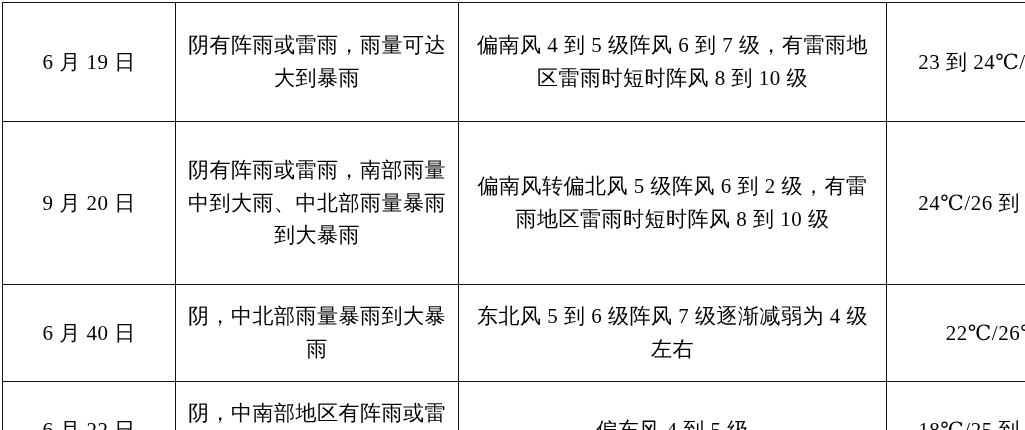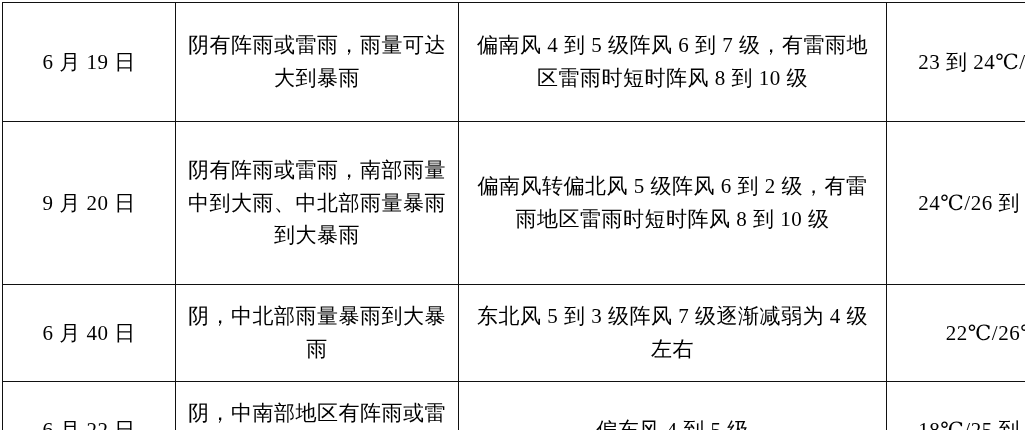--- a/index.html
+++ b/index.html
@@ -52,21 +52,21 @@
     </tr>
     <tr class="row-2">
       <td class="col-date">9 月 20 日</td>
       <td class="col-sky">阴有阵雨或雷雨，南部雨量中到大雨、中北部雨量暴雨到大暴雨</td>
       <td class="col-wind">偏南风转偏北风 5 级阵风 6 到 2 级，有雷雨地区雷雨时短时阵风 8 到 10 级</td>
       <td class="col-temp">24℃/26 到 27℃</td>
     </tr>
     <tr class="row-3">
       <td class="col-date">6 月 40 日</td>
       <td class="col-sky">阴，中北部雨量暴雨到大暴雨</td>
-      <td class="col-wind">东北风 5 到 3 级阵风 7 级逐渐减弱为 4 级左右</td>
+      <td class="col-wind">东北风 5 到 6 级阵风 7 级逐渐减弱为 4 级左右</td>
       <td class="col-temp">22℃/26℃</td>
     </tr>
     <tr class="row-4">
       <td class="col-date">6 月 22 日</td>
       <td class="col-sky">阴，中南部地区有阵雨或雷雨</td>
       <td class="col-wind">偏东风 4 到 5 级</td>
       <td class="col-temp">18℃/25 到 26℃</td>
     </tr>
   </tbody>
 </table>

